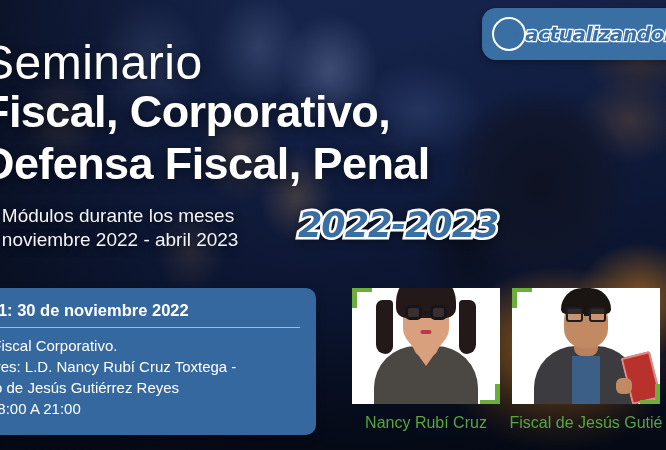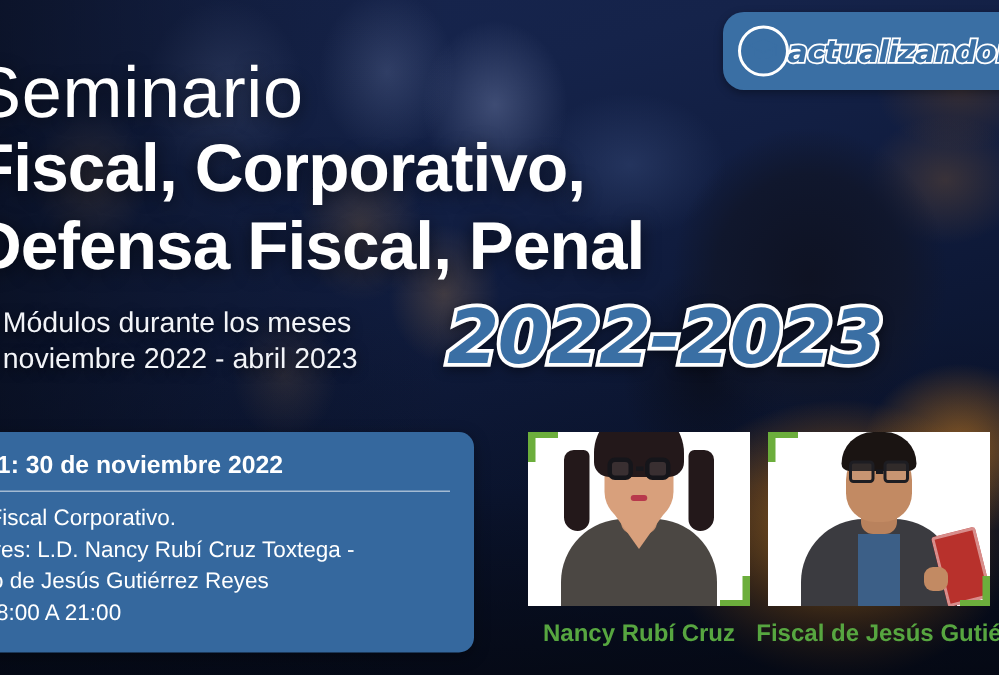--- a/index.html
+++ b/index.html
@@ -114,21 +114,21 @@
     color:#f2f4f8;
     text-shadow:0 2px 8px rgba(0,0,0,.65);
     white-space:nowrap;
   }
 
   
   .years{
     position:absolute; left:298px; top:203px;
     font-family:"DejaVu Sans", sans-serif;
     font-weight:bold; font-style:italic;
-    font-size:50px; line-height:44px;
+    font-size:35px; line-height:44px;
     letter-spacing:-1px;
     color:#3a6fa4;
     -webkit-text-stroke:5px #ffffff;
     paint-order:stroke fill;
     white-space:nowrap;
     filter:drop-shadow(0 2px 4px rgba(0,0,0,.45));
   }
 
   
   .module-panel{
@@ -266,21 +266,21 @@
     box-shadow:inset 0 0 0 2px rgba(255,255,255,.45);
   }
   .pablo .p-hand{
     position:absolute; bottom:10px; right:28px;
     width:16px; height:16px; background:#c28a63; border-radius:6px; z-index:4;
   }
 
   .speaker-name{
     margin-top:9px;
     font-family:"Liberation Sans", sans-serif;
-    font-weight:bold;
+    font-weight:normal;
     font-size:16px;
     line-height:19px;
     color:#57a640;
     white-space:nowrap;
     text-align:center;
   }
 </style>
 </head>
 <body>
 

